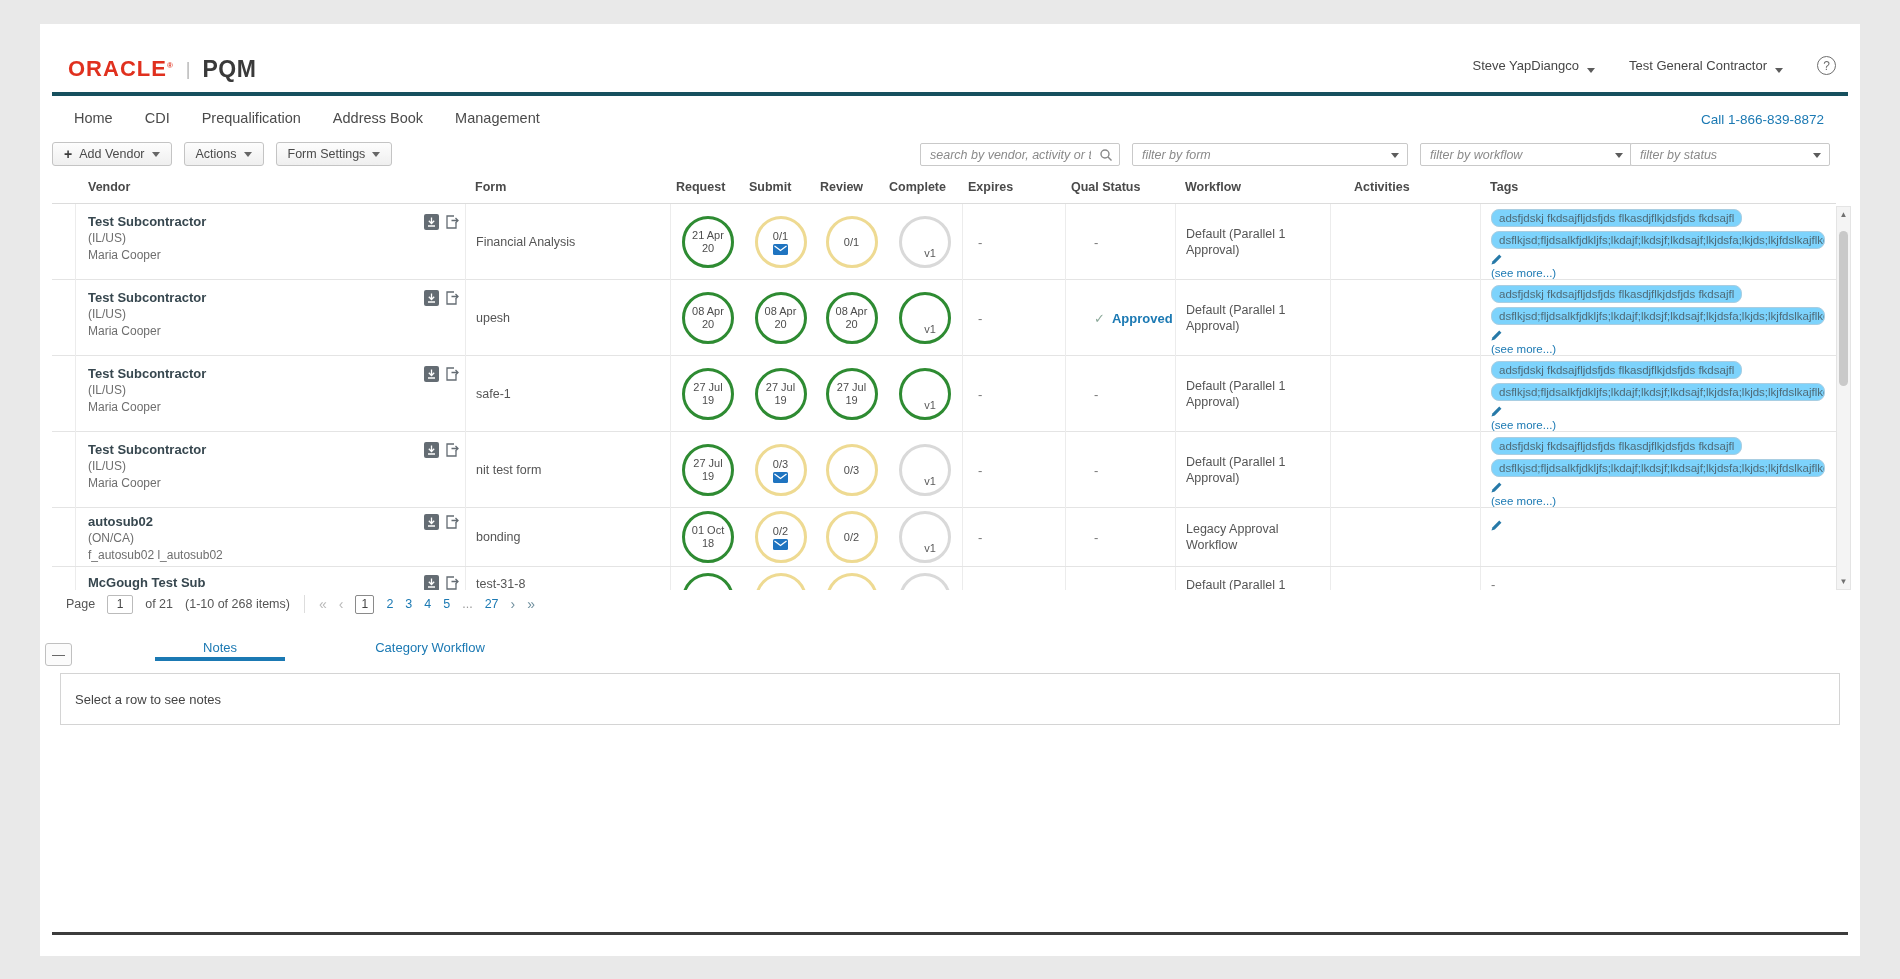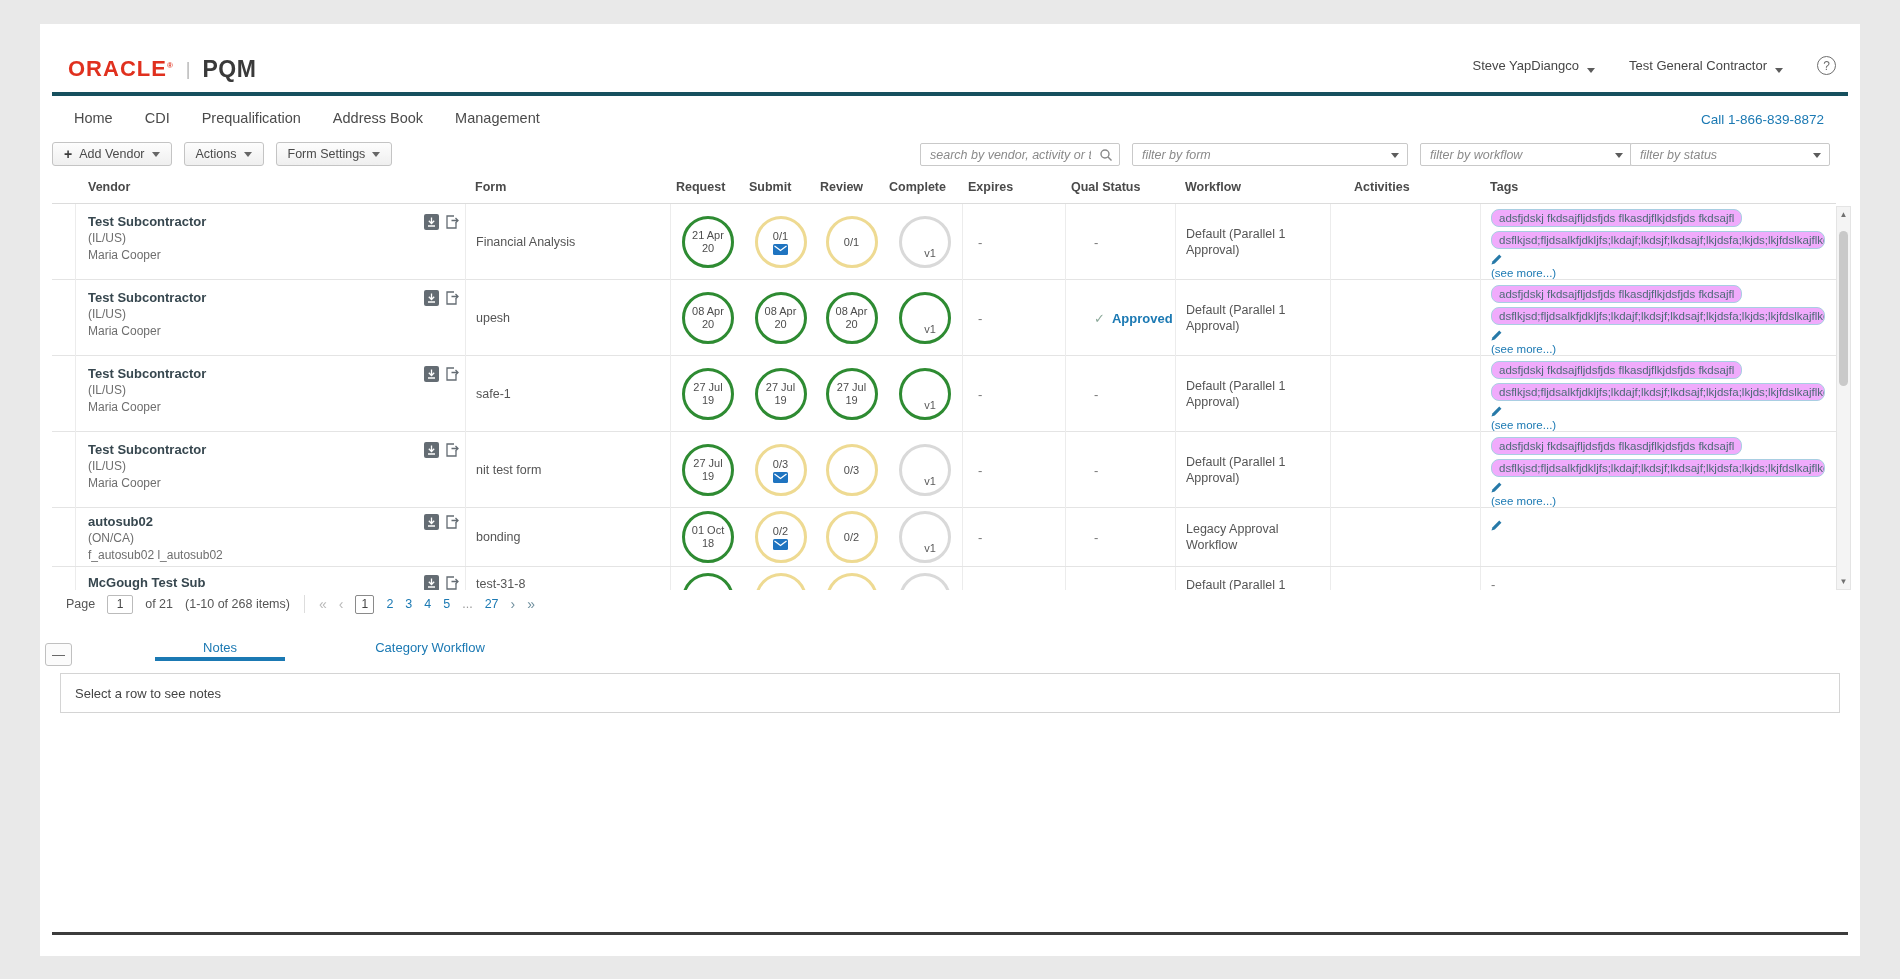--- a/index.html
+++ b/index.html
@@ -62,21 +62,21 @@
   .circle .env { margin-top:1px; line-height:0; }
   .vcircle { justify-content:flex-end; padding-bottom:5px; }
   .vlabel { font-size:11px; color:#5a5a5a;margin-left:11px; }
   .c-expires { display:flex; align-items:center; padding-left:15px; font-size:13px; color:#777; }
   .c-qual { display:flex; align-items:center; padding-left:28px; font-size:13px; color:#777; }
   .qcheck { color:#8ca99a; font-size:13px; margin-right:7px; }
   .qtext { color:#1b79b3; font-weight:bold; font-size:13px; }
   .c-workflow { display:flex; align-items:center; padding-left:10px; padding-right:24px; font-size:12.5px; color:#555; line-height:16px; }
   .c-acts { }
   .c-tags { padding:5px 10px 0 10px; font-size:13px; color:#777; }
-  .pill { display:block; max-width:334px; width:max-content; overflow:hidden; white-space:nowrap; background:#f0abfc; border:1px solid #a9cee2; border-radius:8px; color:#4f6b78; font-size:11.5px; line-height:14px; padding:1px 7px; margin-bottom:4px; }
+  .pill { display:block; max-width:334px; width:max-content; overflow:hidden; white-space:nowrap; background:#7dd3fc; border:1px solid #a9cee2; border-radius:8px; color:#4f6b78; font-size:11.5px; line-height:14px; padding:1px 7px; margin-bottom:4px; }
   .pencil-row { height:12px; margin-top:1px; }
   .see-more { font-size:11.5px; color:#1b79b3; cursor:pointer; margin-top:1px; display:inline-block; }
   .partial .c-vendor { padding-top:8px; }
   .partial.trow { border-bottom:none; }
   .partial .c-circ { align-items:flex-start; padding-top:6px; }
   .partial .c-form, .partial .c-workflow { align-items:flex-start; padding-top:10px; }
   .partial .c-tags { padding-top:10px; }
 
   
   .vscroll { position:absolute; left:1796px; top:182px; width:15px; height:384px; background:#f4f4f4; border:1px solid #e4e4e4; }
@@ -93,21 +93,21 @@
   .pg-num { color:#1b79b3; cursor:pointer; }
   .pg-ellipsis { color:#999; }
   .pg-current { width:19px; height:19px; border:1px solid #8a8a8a; border-radius:2px; display:flex; align-items:center; justify-content:center; color:#444; font-size:12px; }
 
   
   .collapse-btn { position:absolute; left:5px; top:619px; width:27px; height:23px; border:1px solid #c0c0c0; border-radius:3px; background:#fbfbfb; color:#555; font-size:13px; display:flex; align-items:center; justify-content:center; cursor:pointer; }
   .tabs { position:absolute; left:115px; top:614px; display:flex; }
   .tab { height:23px; display:flex; align-items:center; justify-content:center; font-size:13px; color:#1b79b3; cursor:pointer; }
   .tab-notes { width:130px; border-bottom:4px solid #1b79b3; }
   .tab-cat { width:170px; margin-left:60px; border-bottom:4px solid transparent; }
-  .notes-panel { position:absolute; left:20px; top:649px; width:1780px; height:40px; border:1px solid #d4d4d4; display:flex; align-items:center; padding-left:14px; font-size:13px; color:#444; }
+  .notes-panel { position:absolute; left:20px; top:649px; width:1780px; height:52px; border:1px solid #d4d4d4; display:flex; align-items:center; padding-left:14px; font-size:13px; color:#444; }
 
   .footer-line { position:absolute; left:12px; right:12px; top:908px; height:3px; background:#3c3c3c; }
 </style>
 </head>
 <body>
 
 <div class="card">
 
   <div class="brand-row">
     <span class="oracle"><span>ORACLE</span><sup>®</sup></span>

